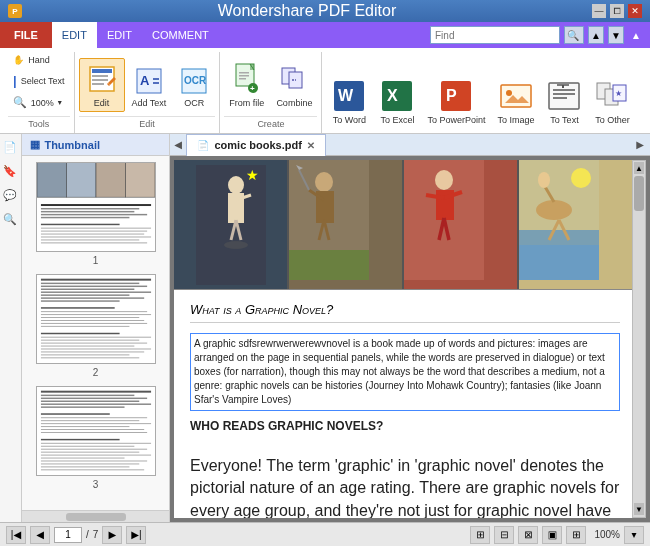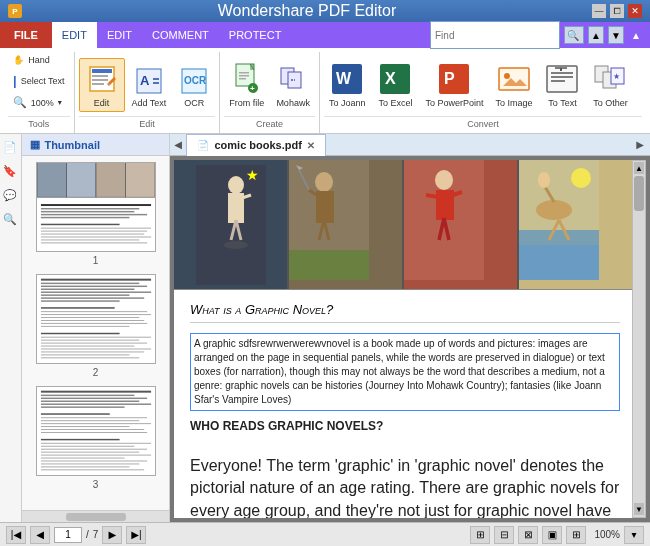--- a/index.html
+++ b/index.html
@@ -46,21 +46,21 @@
       display: flex;
       align-items: center;
       border: none;
       background: transparent;
     }
     .menu-item.active {
       background: white;
       color: #1e4d8c;
     }
     .menu-right { margin-left: auto; display: flex; align-items: center; gap: 4px; padding-right: 6px; }
-    .search-box { height: 28px; width: 130px; font-size: 10px; padding: 1px 4px; border: 1px solid #7a9fcf; background: white; }
+    .search-box { height: 18px; width: 130px; font-size: 10px; padding: 1px 4px; border: 1px solid #7a9fcf; background: white; }
 
     
     .ribbon {
       background: white;
       border-bottom: 1px solid #c8c8c8;
       display: flex;
       align-items: stretch;
       padding: 4px 4px 0 4px;
       min-height: 82px;
     }
@@ -311,21 +311,20 @@
     <div class="title-bar-btn">⧠</div>
     <div class="title-bar-btn" style="background:#c0392b;color:white;">✕</div>
   </div>
 </div>
 
 <div class="menu-bar">
   <button class="file-btn">FILE</button>
   <button class="menu-item active">EDIT</button>
   <button class="menu-item">EDIT</button>
   <button class="menu-item">COMMENT</button>
-  <button class="menu-item">PROTECT</button>
   <div class="menu-right">
     <input class="search-box" type="text" placeholder="Find" style="">
     <button style="height:18px;width:20px;font-size:10px;border:1px solid #7a9fcf;background:#d0d8e8;cursor:pointer;">🔍</button>
     <button style="height:18px;width:16px;font-size:10px;border:1px solid #7a9fcf;background:#d0d8e8;cursor:pointer;">▲</button>
     <button style="height:18px;width:16px;font-size:10px;border:1px solid #7a9fcf;background:#d0d8e8;cursor:pointer;">▼</button>
     <button style="height:18px;width:16px;font-size:10px;border:none;background:transparent;color:white;cursor:pointer;">▲</button>
   </div>
 </div>
 
 <div class="ribbon">
@@ -409,36 +408,36 @@
         <span class="ribbon-sub-label">From file</span>
       </button>
       <button class="ribbon-btn">
         <div style="width:32px;height:36px;display:flex;align-items:center;justify-content:center;">
           <svg width="28" height="34">
             <rect x="2" y="6" width="13" height="16" fill="#e8e8fe" stroke="#5555aa" stroke-width="1"></rect>
             <rect x="9" y="10" width="13" height="16" fill="#e8e8fe" stroke="#5555aa" stroke-width="1"></rect>
             <line x1="12" y1="18" x2="16" y2="18" stroke="#5555aa" stroke-width="1.5" stroke-dasharray="2,1"></line>
           </svg>
         </div>
-        <span class="ribbon-sub-label">Mohawk</span>
+        <span class="ribbon-sub-label">Combine</span>
       </button>
     </div>
     <div class="ribbon-group-label">Create</div>
   </div>
 
   <div class="ribbon-group" style="flex:1;">
     <div class="ribbon-group-items">
       <button class="ribbon-btn">
         <div style="width:36px;height:36px;display:flex;align-items:center;justify-content:center;">
           <svg width="34" height="34">
             <rect x="2" y="2" width="30" height="30" fill="#2b579a" rx="2"></rect>
             <text x="6" y="22" font-size="16" font-weight="bold" fill="white">W</text>
           </svg>
         </div>
-        <span class="ribbon-sub-label">To Joann</span>
+        <span class="ribbon-sub-label">To Word</span>
       </button>
       <button class="ribbon-btn">
         <div style="width:36px;height:36px;display:flex;align-items:center;justify-content:center;">
           <svg width="34" height="34">
             <rect x="2" y="2" width="30" height="30" fill="#217346" rx="2"></rect>
             <text x="7" y="22" font-size="16" font-weight="bold" fill="white">X</text>
           </svg>
         </div>
         <span class="ribbon-sub-label">To Excel</span>
       </button>
@@ -479,21 +478,20 @@
           <svg width="34" height="34">
             <rect x="2" y="4" width="13" height="16" fill="#eee" stroke="#888" stroke-width="1"></rect>
             <rect x="10" y="10" width="13" height="16" fill="#eee" stroke="#888" stroke-width="1"></rect>
             <rect x="18" y="6" width="13" height="16" fill="#f5f5ff" stroke="#5555bb" stroke-width="1"></rect>
             <text x="20" y="17" font-size="8" fill="#5555bb">★</text>
           </svg>
         </div>
         <span class="ribbon-sub-label">To Other</span>
       </button>
     </div>
-    <div class="ribbon-group-label">Convert</div>
   </div>
 </div>
 
 <div style="display:flex;flex:1;height:calc(546px - 22px - 26px - 86px - 24px);background:#aaa;">
 
   <div class="left-icons">
     <button class="left-icon-btn">📄</button>
     <button class="left-icon-btn">🔖</button>
     <button class="left-icon-btn">💬</button>
     <button class="left-icon-btn">🔍</button>

